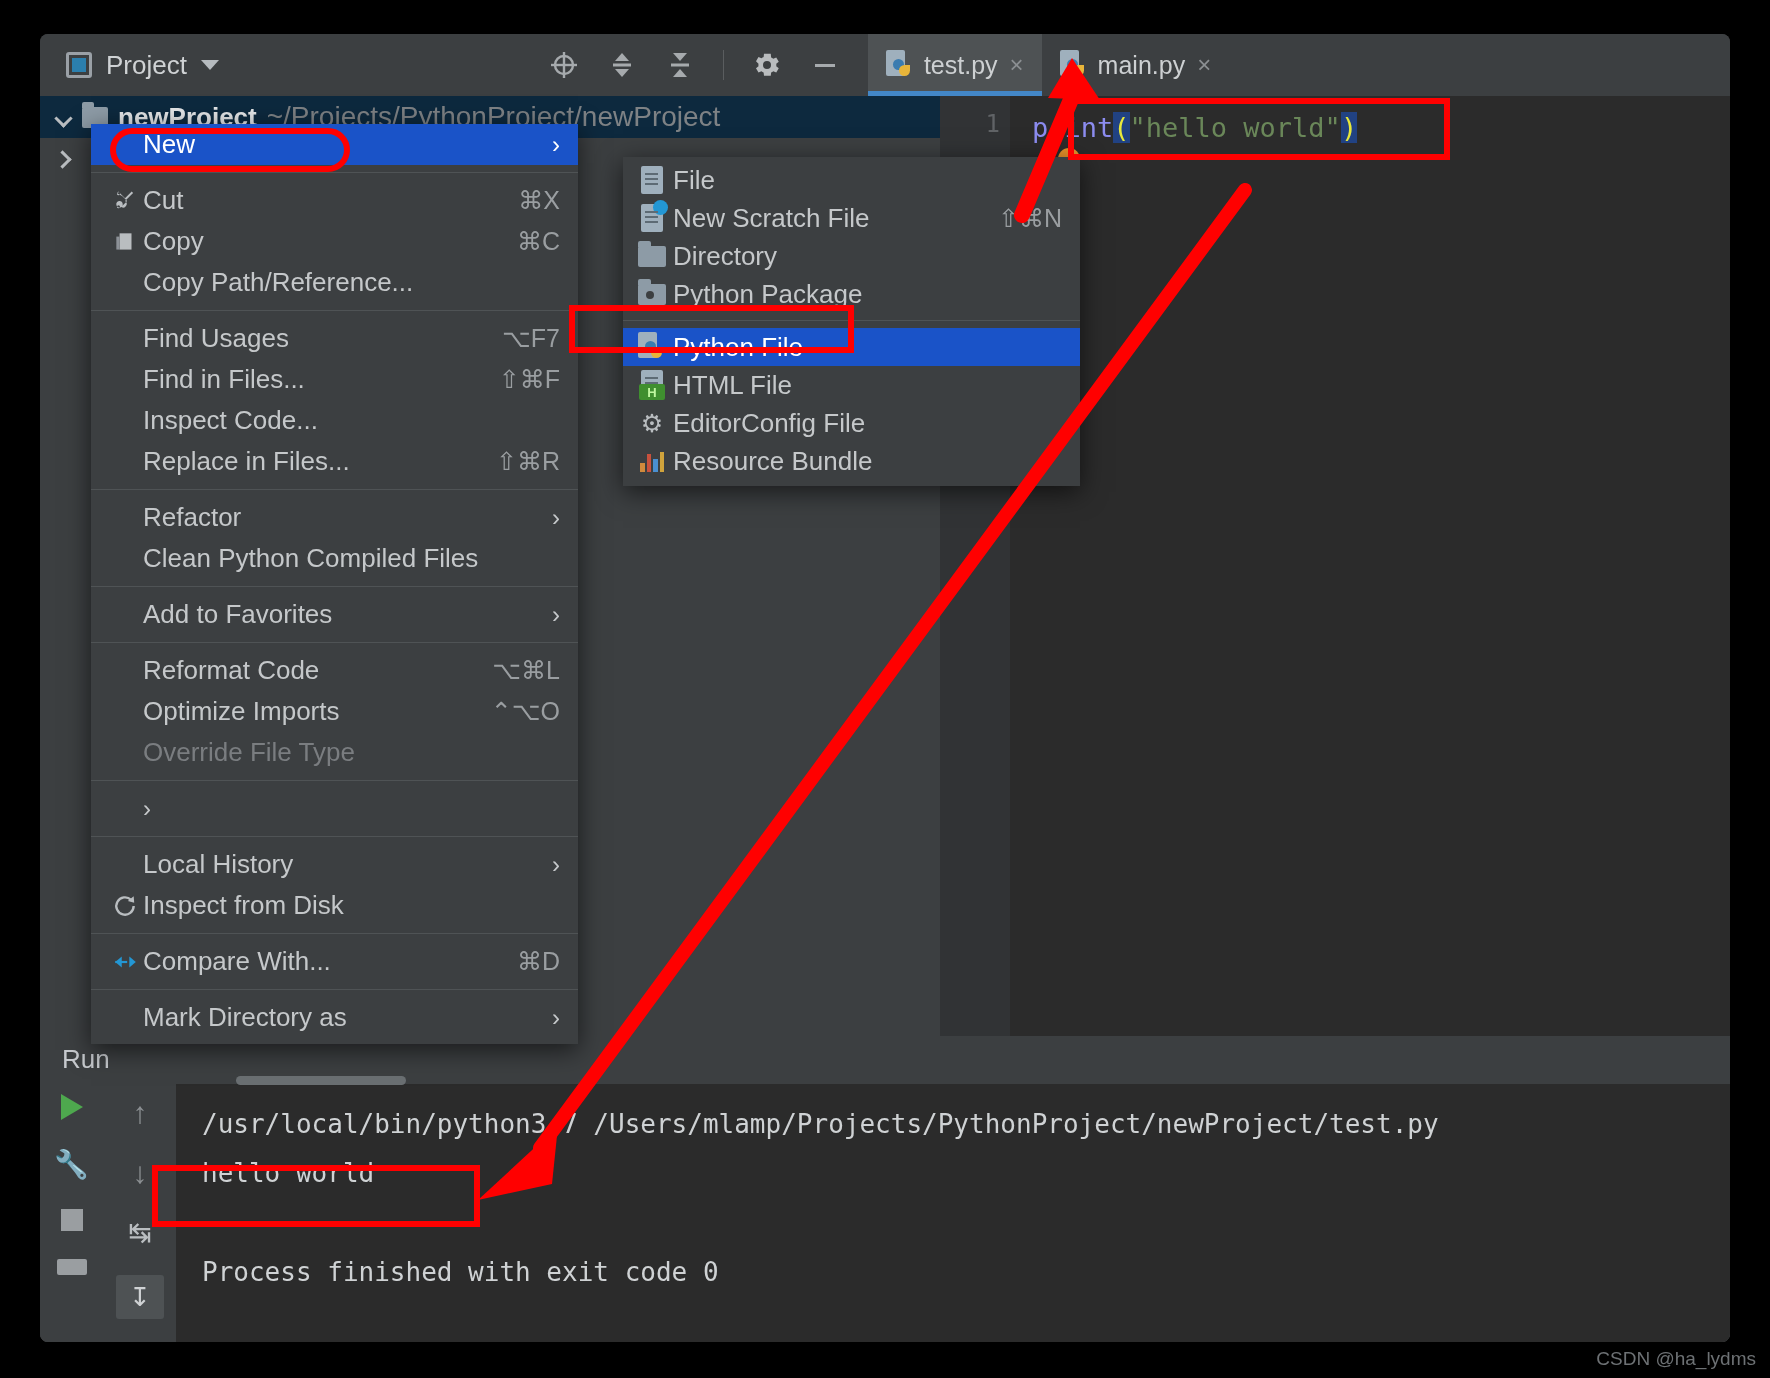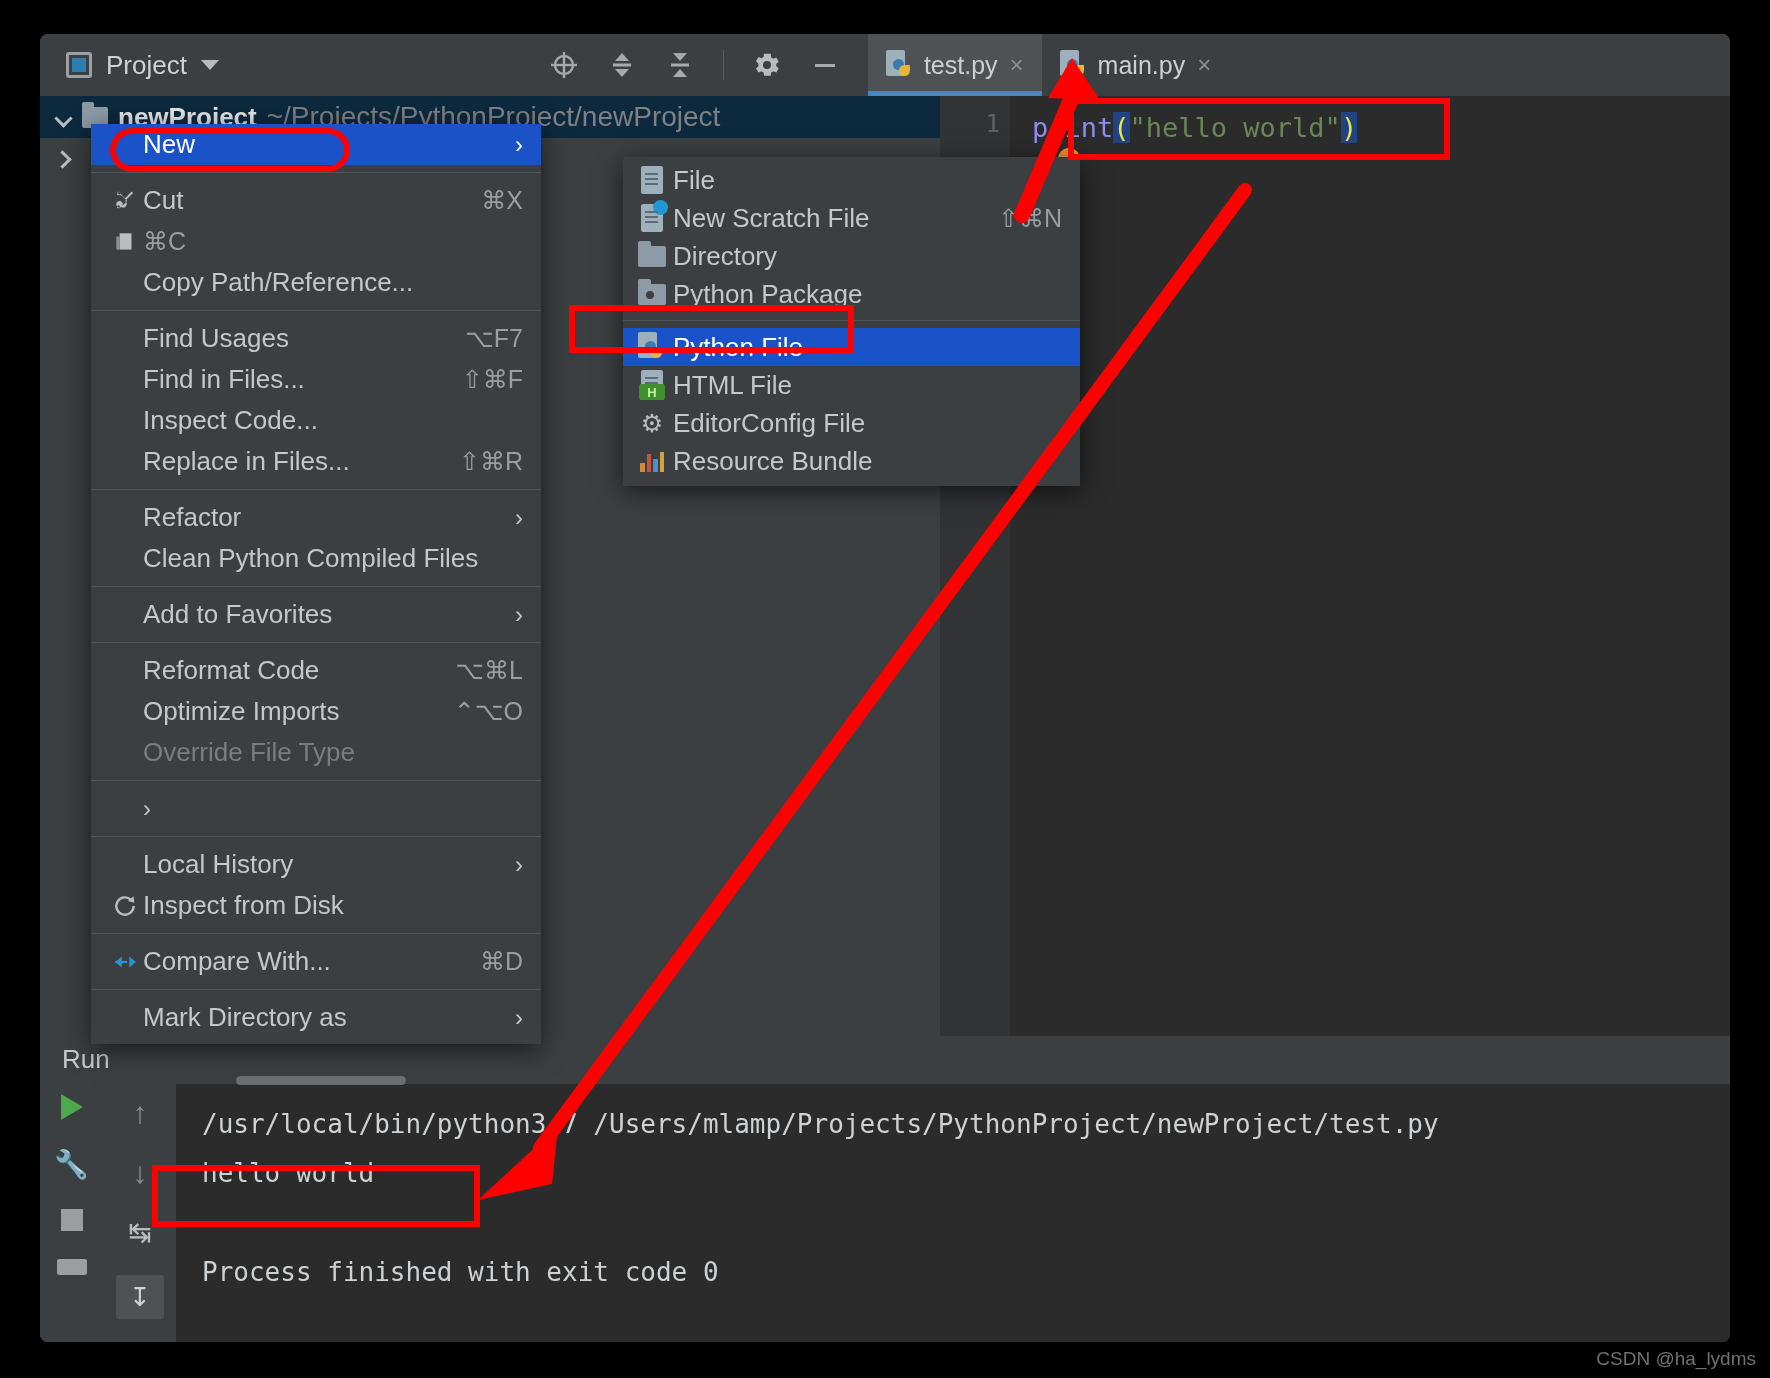--- a/index.html
+++ b/index.html
@@ -148,21 +148,21 @@
   }
   .ed-divider {
     position: absolute; left: 900px; top: 1002px;
     width: 790px; height: 1px; background: #555;
   }
 
   
   .ctx {
     position: absolute;
     left: 51px; top: 90px;
-    width: 450px;
+    width: 487px;
     background: #3c3f41;
     box-shadow: 0 6px 24px rgba(0,0,0,.6);
     z-index: 40;
     padding-bottom: 6px;
   }
   .mi {
     display: flex; align-items: center;
     height: 41px; position: relative;
     color: #c5c8ca; font-size: 26px;
     padding-left: 16px;
@@ -419,20 +419,21 @@
           <span class="mi-label">Cut</span>
           <span class="mi-sc">⌘X</span>
         </div>
         <div class="mi">
           <span class="mi-ico">
             <svg width="26" height="26" viewBox="0 0 24 24">
               <rect x="7" y="4" width="11" height="15" fill="#b9bdc0"></rect>
               <rect x="4" y="7" width="3" height="12" fill="#8c9197"></rect>
             </svg>
           </span>
+          <span class="mi-label">Copy</span>
           <span class="mi-sc">⌘C</span>
         </div>
         <div class="mi">
           <span class="mi-ico"></span>
           <span class="mi-label">Copy Path/Reference...</span>
         </div>
         <div class="sep"></div>
         <div class="mi">
           <span class="mi-ico"></span>
           <span class="mi-label">Find Usages</span>

